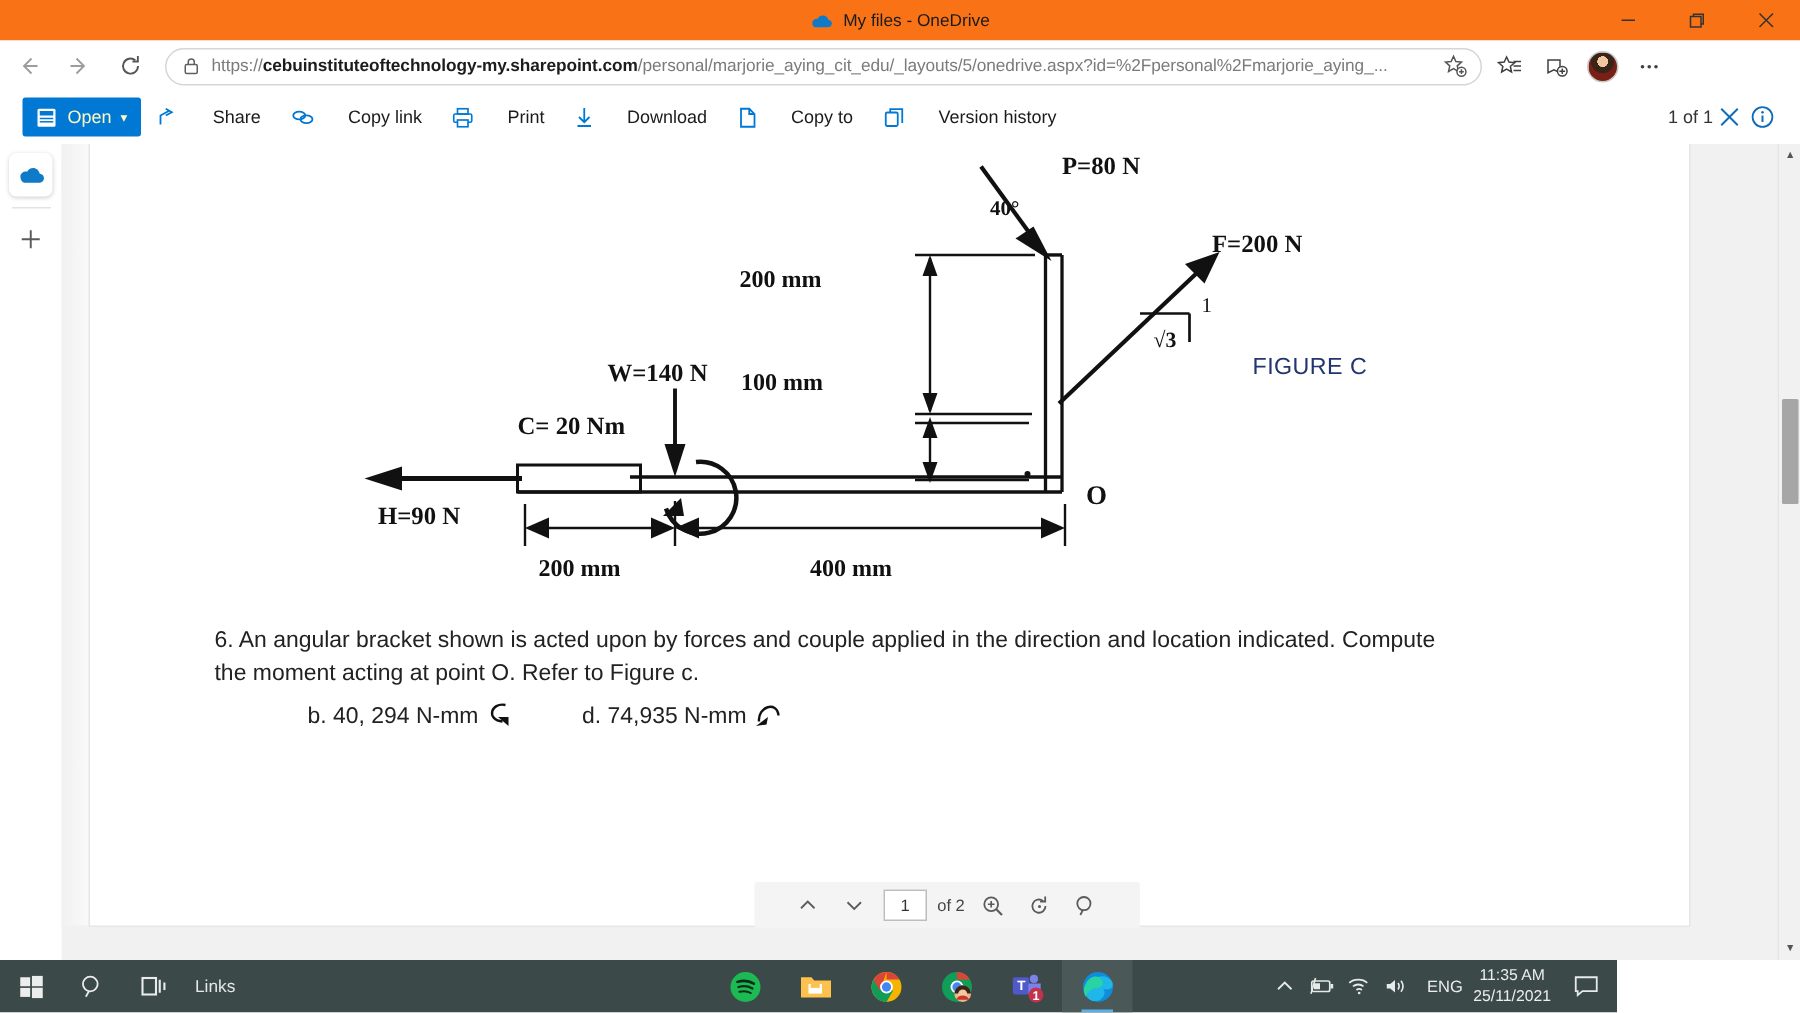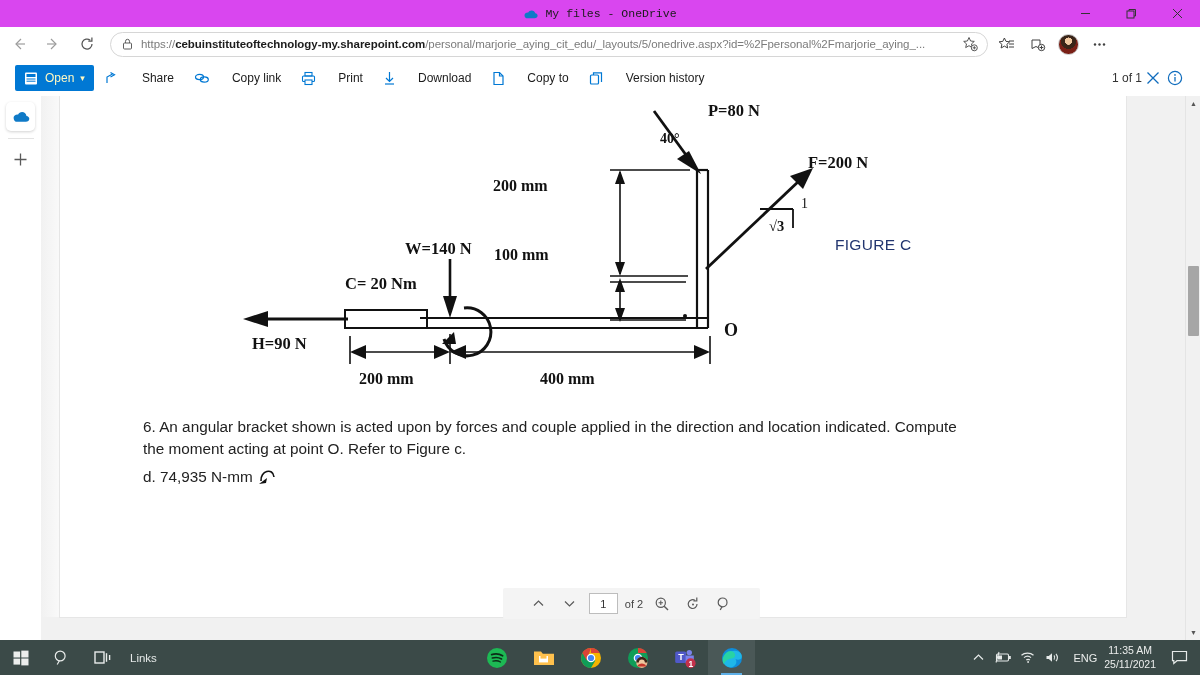--- a/index.html
+++ b/index.html
@@ -7,22 +7,22 @@
     width: 1200px; height: 675px;
     font-family: "Liberation Sans", sans-serif;
     overflow: hidden;
     background: #ffffff;
   }
   #app { position: relative; width: 1200px; height: 675px; background:#ffffff; }
 
   
   .titlebar {
     position: absolute; left:0; top:0; width:1200px; height:27px;
-    background:#d946ef;
-    display:flex; align-items:center; justify-content:center;font-family:Liberation Mono, monospace;
+    background:#f97316;
+    display:flex; align-items:center; justify-content:center;
   }
   .tab-chip { display:flex; align-items:center; gap:7px; }
   .tab-title { font-size:11.5px; color:#1b1b1b; }
   .onedrive-cloud { width:15px; height:10px; position:relative; }
   .onedrive-cloud svg { display:block; }
   .win-ctrls {
     position:absolute; right:0; top:0; height:27px; display:flex;
   }
   .win-btn {
     width:46px; height:27px; display:flex; align-items:center; justify-content:center;
@@ -147,21 +147,21 @@
   .vscroll {
     position:absolute; right:0; top:96px; width:15px; height:544px; background:#f1f1f1;
     border-left:1px solid #e4e4e4;
   }
   .vs-arrow { width:15px; height:15px; display:flex; align-items:center; justify-content:center;
     font-size:7px; color:#555; }
   .vs-thumb { position:absolute; left:2px; top:170px; width:11px; height:70px; background:#a6a6a6; border-radius:1px; }
 
   
   .taskbar {
-    position:absolute; left:0; top:640px; width:1200px; height:35px;
+    position:absolute; left:0; top:640px; width:1078px; height:35px;
     background:#3b4a48; display:flex; align-items:center;
   }
   .tb-left { display:flex; align-items:center; }
   .tbk { width:41px; height:35px; display:flex; align-items:center; justify-content:center; color:#e9eceb; }
   .links-lbl { font-size:11.5px; color:#e4e8e7; margin-left:7px; }
   .tb-center { position:absolute; left:473px; display:flex; align-items:center; }
   .tb-app { width:47px; height:35px; display:flex; align-items:center; justify-content:center; position:relative; }
   .tb-app.active { background:#4a5857; }
   .tb-app .underline { position:absolute; bottom:0; left:13px; width:21px; height:2.5px; background:#5eb0e8; }
   .tb-right2 { position:absolute; right:8px; display:flex; align-items:center; gap:0px; }
@@ -476,20 +476,29 @@
         </svg>
         <div class="figure-label">FIGURE C</div>
       </div>
 
       <div class="qblock">
         <div class="qtext">6. An angular bracket shown is acted upon by forces and couple applied in the direction and location indicated. Compute</div>
         <div class="qtext">the moment acting at point O. Refer to Figure c.</div>
 
         <div class="choices">
           <div class="crow">
+            <div class="cell a">
+              <span class="ch-text">b. 40, 294 N-mm</span>
+              <span class="ch-arrow">
+                <svg width="30" height="20" viewBox="0 0 30 20">
+                  <path d="M14 4 C4 2, 1 14, 12 15" fill="none" stroke="#111" stroke-width="1.6"></path>
+                  <polygon points="16,18 9,12 16,12" fill="#111"></polygon>
+                </svg>
+              </span>
+            </div>
             <div class="cell c">
               <span class="ch-text">d.  74,935 N-mm</span>
               <span class="ch-arrow">
                 <svg width="30" height="20" viewBox="0 0 30 20">
                   <path d="M4 15 C3 5, 16 1, 17 11" fill="none" stroke="#111" stroke-width="1.6"></path>
                   <polygon points="2,18 10,12 9,17" fill="#111"></polygon>
                 </svg>
               </span>
             </div>
           </div>

